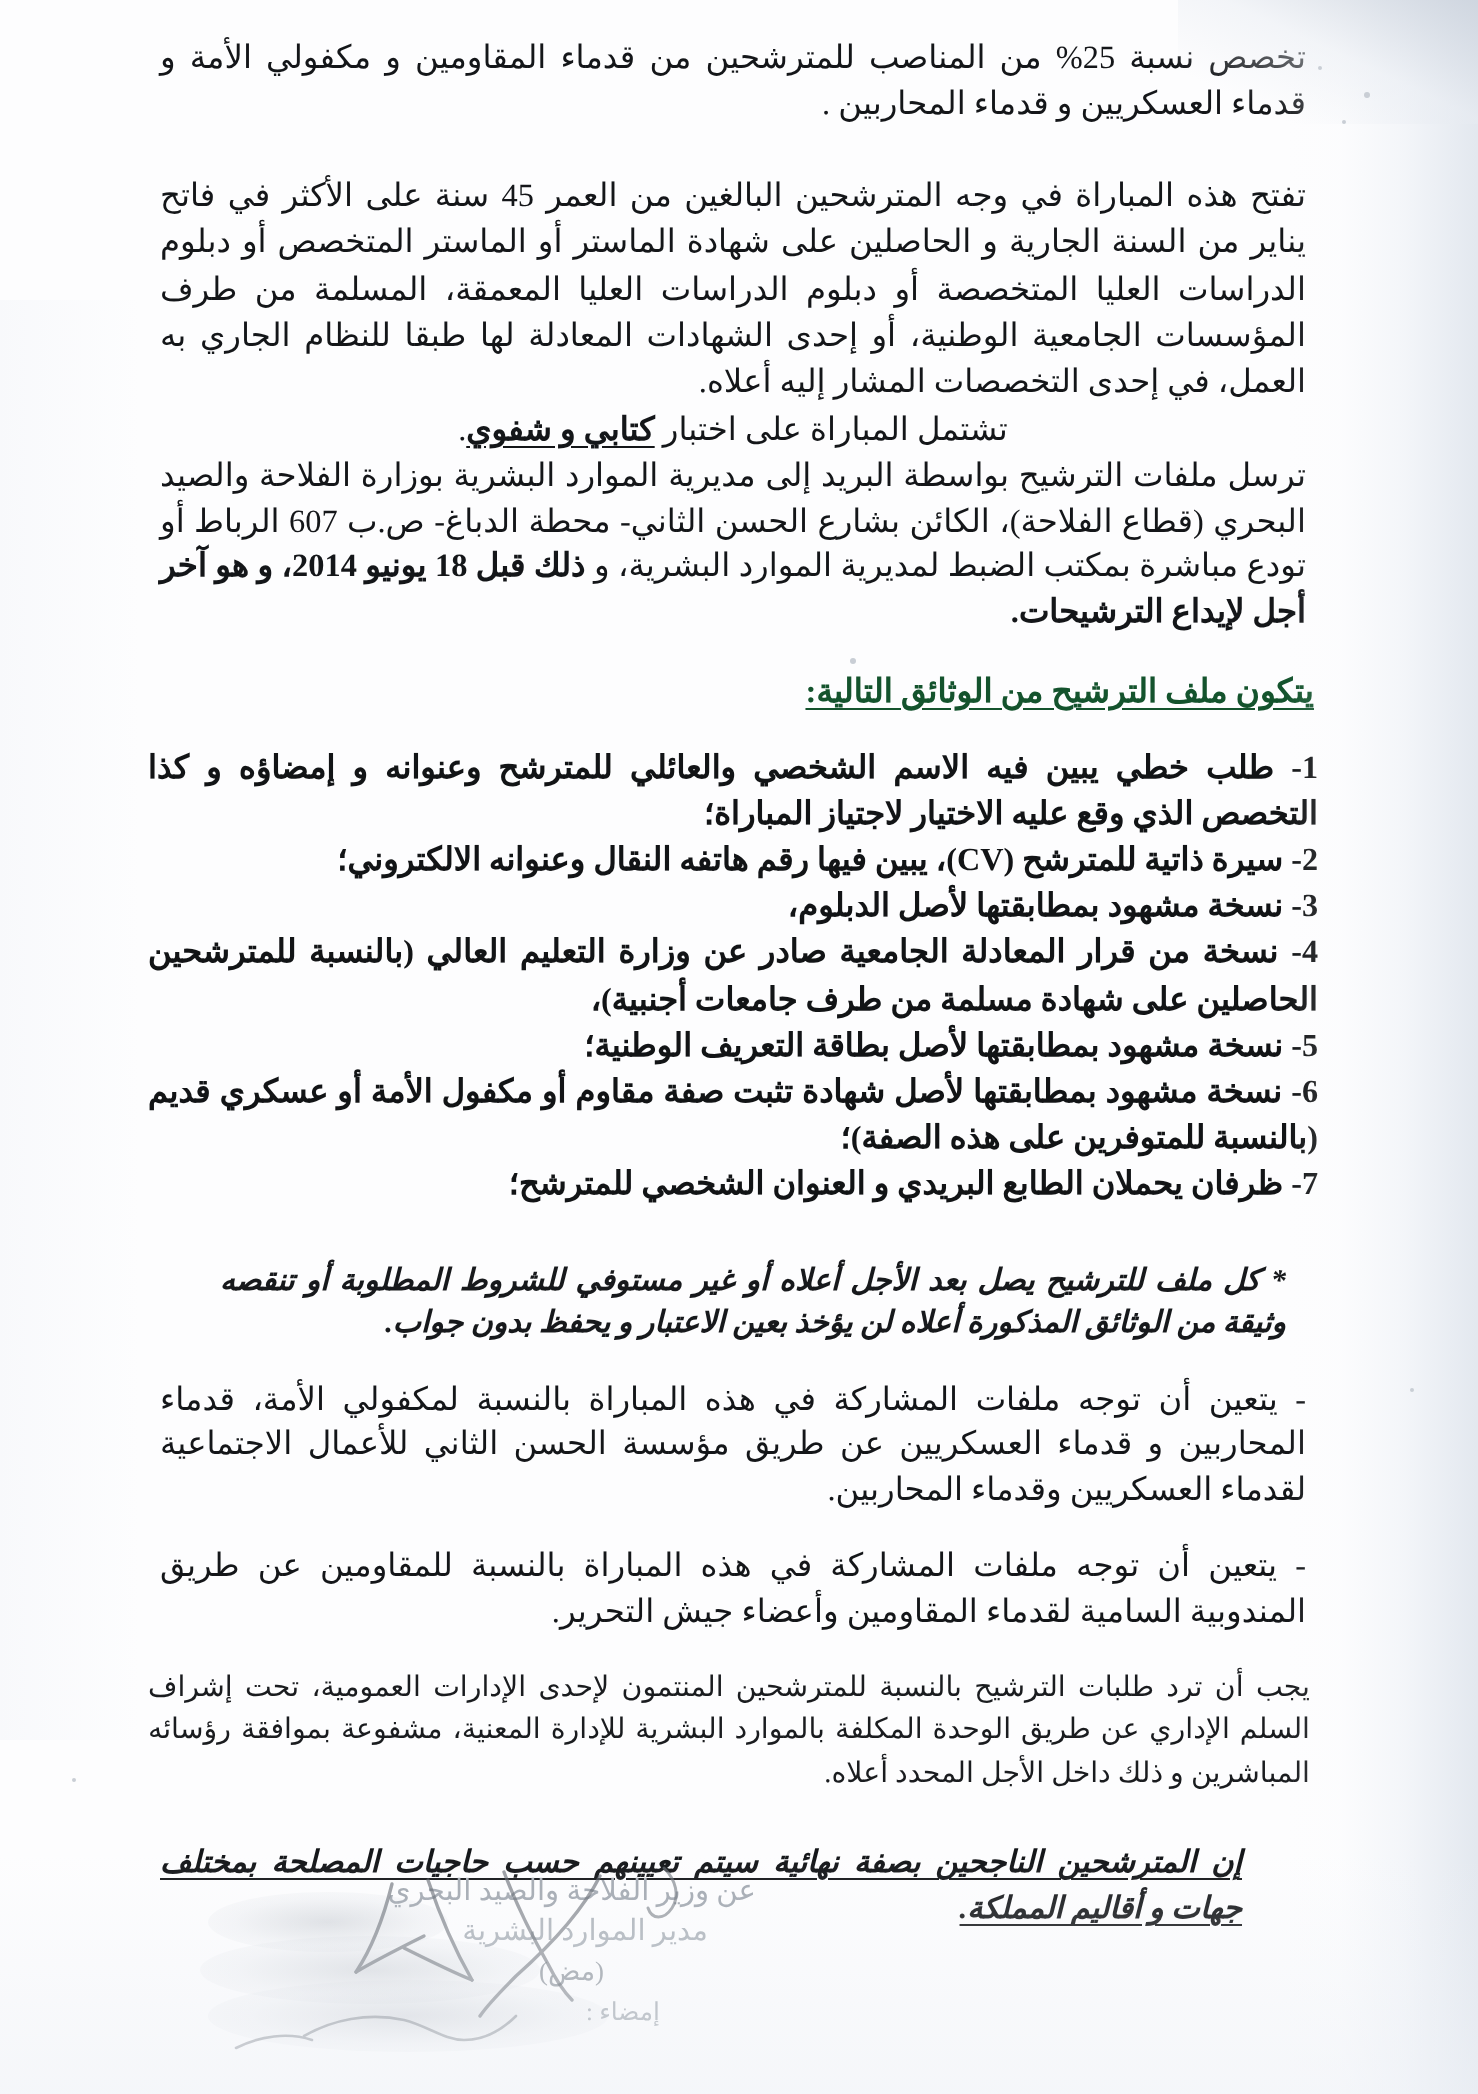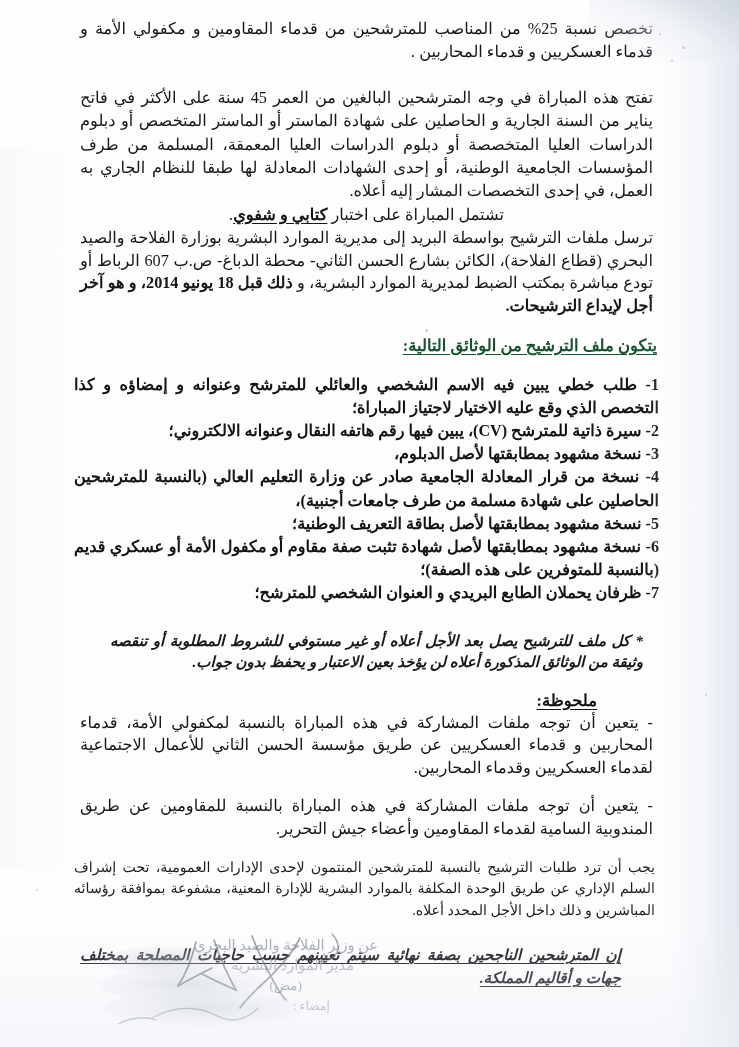--- a/index.html
+++ b/index.html
@@ -266,21 +266,20 @@
     <p class="blk li">5- نسخة مشهود بمطابقتها لأصل بطاقة التعريف الوطنية؛</p>
     <p class="blk li">6- نسخة مشهود بمطابقتها لأصل شهادة تثبت صفة مقاوم أو مكفول الأمة أو عسكري قديم (بالنسبة للمتوفرين على هذه الصفة)؛</p>
     <p class="blk li">7- ظرفان يحملان الطابع البريدي و العنوان الشخصي للمترشح؛</p>
 
     <div class="gap-xl"></div>
 
     <p class="blk note-it">* كل ملف للترشيح يصل بعد الأجل أعلاه أو غير مستوفي للشروط المطلوبة أو تنقصه وثيقة من الوثائق المذكورة أعلاه لن يؤخذ بعين الاعتبار و يحفظ بدون جواب.</p>
 
     <div class="gap-md"></div>
 
-    <p class="blk head-ul-right">ملحوظة:</p>
 
     <p class="blk para tight">- يتعين أن توجه ملفات المشاركة في هذه المباراة بالنسبة لمكفولي الأمة، قدماء المحاربين و قدماء العسكريين عن طريق مؤسسة الحسن الثاني للأعمال الاجتماعية لقدماء العسكريين وقدماء المحاربين.</p>
 
     <div class="gap-md"></div>
 
     <p class="blk para tight">- يتعين أن توجه ملفات المشاركة في هذه المباراة بالنسبة للمقاومين عن طريق المندوبية السامية لقدماء المقاومين وأعضاء جيش التحرير.</p>
 
     <div class="gap-md"></div>
 
     <p class="blk para-sm">يجب أن ترد طلبات الترشيح بالنسبة للمترشحين المنتمون لإحدى الإدارات العمومية، تحت إشراف السلم الإداري عن طريق الوحدة المكلفة بالموارد البشرية للإدارة المعنية، مشفوعة بموافقة رؤسائه المباشرين و ذلك داخل الأجل المحدد أعلاه.</p>

